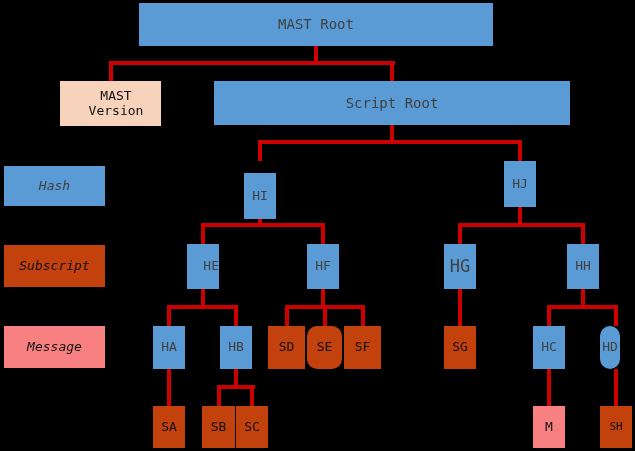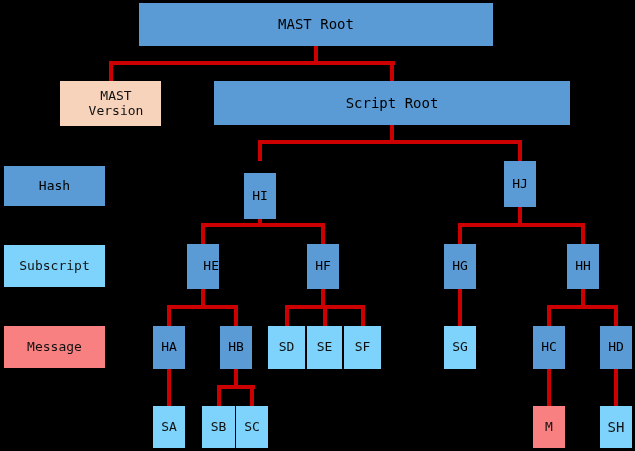--- a/index.html
+++ b/index.html
@@ -23,24 +23,24 @@
     display: flex;
     align-items: center;
     justify-content: center;
     text-align: center;
     line-height: 1.15;
     z-index: 3;
     white-space: pre-line;
   }
   .node.hash {
     background: #5b9bd5;
-    color: #000000;
+    color: #404040;
   }
   .node.subscript {
-    background: #7dd3fc;
+    background: #c2410c;
     color: #111111;
   }
   .node.message {
     background: #f98080;
     color: #111111;
   }
   .node.version {
     background: #f8d3bb;
     color: #111111;
   }
@@ -49,20 +49,21 @@
     background: #cc0000;
     z-index: 1;
   }
   .legend-box {
     position: absolute;
     box-sizing: border-box;
     display: flex;
     align-items: center;
     justify-content: center;
     z-index: 3;
+    font-style: italic;
   }
 </style>
 </head>
 <body>
 
 <div id="canvas">
   <div id="edge-layer">
       <div class="edge" style="left: 314px; top: 46px; width: 4px; height: 19px;"></div>
       <div class="edge" style="left: 109px; top: 61px; width: 286px; height: 4px;"></div>
       <div class="edge" style="left: 109px; top: 61px; width: 4px; height: 20px;"></div>
@@ -112,29 +113,29 @@
     </div>
   <div id="node-layer">
       <div class="node hash" style="left: 139px; top: 3px; width: 354px; height: 43px; font-size: 14px;"><span>MAST Root</span></div>
       <div class="node version" style="left: 60px; top: 81px; width: 101px; height: 45px; font-size: 13px; padding-left: 11px;"><span>MAST
 Version</span></div>
       <div class="node hash" style="left: 214px; top: 81px; width: 356px; height: 44px; font-size: 14px;"><span>Script Root</span></div>
       <div class="node hash" style="left: 244px; top: 173px; width: 32px; height: 46px; font-size: 13px;"><span>HI</span></div>
       <div class="node hash" style="left: 504px; top: 161px; width: 32px; height: 46px; font-size: 13px;"><span>HJ</span></div>
       <div class="node hash" style="left: 187px; top: 244px; width: 32px; height: 45px; font-size: 13px; justify-content: flex-end;"><span>HE</span></div>
       <div class="node hash" style="left: 307px; top: 244px; width: 32px; height: 45px; font-size: 13px;"><span>HF</span></div>
-      <div class="node hash" style="left: 444px; top: 244px; width: 32px; height: 45px; font-size: 13px;"><span>HG</span></div>
+      <div class="node hash" style="left: 444px; top: 244px; width: 32px; height: 45px; font-size: 17px;"><span>HG</span></div>
       <div class="node hash" style="left: 567px; top: 244px; width: 32px; height: 45px; font-size: 13px;"><span>HH</span></div>
       <div class="node hash" style="left: 153px; top: 326px; width: 32px; height: 43px; font-size: 13px;"><span>HA</span></div>
       <div class="node hash" style="left: 220px; top: 326px; width: 32px; height: 43px; font-size: 13px;"><span>HB</span></div>
       <div class="node subscript" style="left: 268px; top: 326px; width: 37px; height: 43px; font-size: 13px;"><span>SD</span></div>
-      <div class="node subscript" style="left: 307px; top: 326px; width: 35px; height: 43px; font-size: 13px;"><span>SE</span></div>
+      <div class="node subscript" style="left: 307px; top: 326px; width: 35px; height: 43px; font-size: 13px; border-radius: 10px;"><span>SE</span></div>
       <div class="node subscript" style="left: 344px; top: 326px; width: 37px; height: 43px; font-size: 13px;"><span>SF</span></div>
       <div class="node subscript" style="left: 444px; top: 326px; width: 32px; height: 43px; font-size: 13px;"><span>SG</span></div>
       <div class="node hash" style="left: 533px; top: 326px; width: 32px; height: 43px; font-size: 13px;"><span>HC</span></div>
-      <div class="node hash" style="left: 600px; top: 326px; width: 32px; height: 43px; font-size: 13px;"><span>HD</span></div>
+      <div class="node hash" style="left: 600px; top: 326px; width: 20px; height: 43px; font-size: 13px; border-radius: 16px;"><span>HD</span></div>
       <div class="node subscript" style="left: 153px; top: 406px; width: 32px; height: 42px; font-size: 13px; text-align: center;"><span>SA</span></div>
       <div class="node subscript" style="left: 202px; top: 406px; width: 33px; height: 42px; font-size: 13px;"><span>SB</span></div>
       <div class="node subscript" style="left: 236px; top: 406px; width: 32px; height: 42px; font-size: 13px;"><span>SC</span></div>
       <div class="node message" style="left: 533px; top: 406px; width: 32px; height: 42px; font-size: 13px;"><span>M</span></div>
-      <div class="node subscript" style="left: 600px; top: 406px; width: 32px; height: 42px; font-size: 14px;"><span>SH</span></div>
+      <div class="node subscript" style="left: 600px; top: 406px; width: 32px; height: 42px; font-size: 11px;"><span>SH</span></div>
     </div>
 </div>
 
 </body></html>

